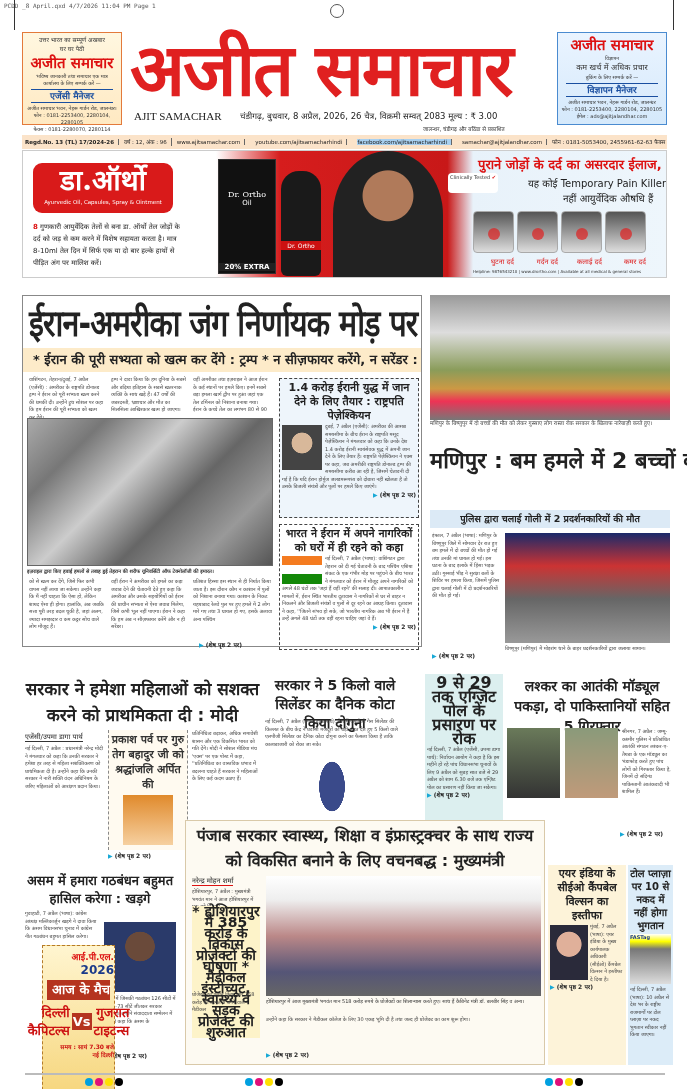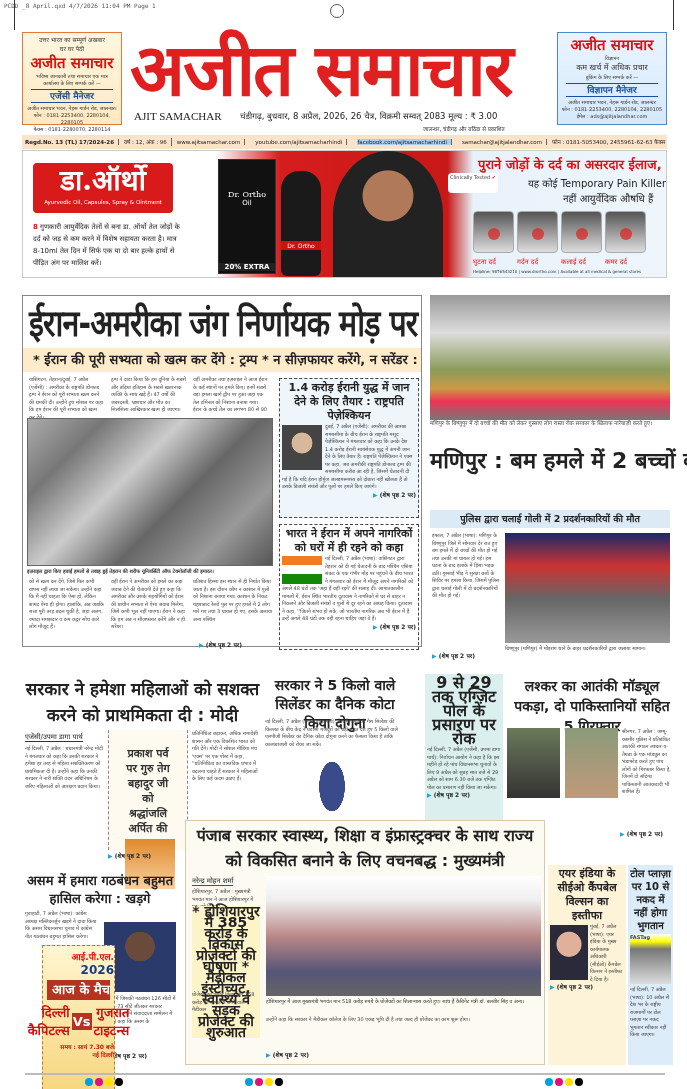--- a/index.html
+++ b/index.html
@@ -16,37 +16,37 @@
 .ad-mgr{font-weight:bold;color:#1a4fa0;font-size:9px;border-top:1px solid #1a4fa0;border-bottom:1px solid #1a4fa0;margin:2px 6px;line-height:12px}
 .masthead{left:130px;top:30px;font-family:"DejaVu Serif",serif;font-weight:bold;color:#e02020;font-size:72px;line-height:80px;letter-spacing:-2px}
 .mast-en{left:134px;top:110px;font-family:"Liberation Serif",serif;font-size:11px}
 .mast-date{left:240px;top:110px;font-size:8.5px}
 .mast-pub{left:423px;top:125px;font-size:5.5px;color:#333}
 .infobar{left:22px;top:135px;width:645px;height:14px;background:#fbe3c9;font-size:5.5px;display:flex;align-items:center;gap:5px;padding:0 3px;white-space:nowrap;overflow:hidden}
 .infobar span{border-right:1px solid #666;padding-right:4px}
 .qr{width:12px;height:12px;background:repeating-linear-gradient(90deg,#000 0 2px,#fff 2px 3px),#000}
 .fb{background:#a8d0f0}
 .ortho-ad{left:22px;top:150px;width:645px;height:128px;background:linear-gradient(90deg,#fff 0,#fff 30%,#d61d1d 40%,#c81818 66%,#e8f2fa 70%,#eef6fc 100%);border:1px solid #ccc;overflow:hidden}
-.ortho-logo{left:10px;top:12px;width:140px;height:50px;background:#d91a1a;color:#fff;border-radius:4px;text-align:center}
+.ortho-logo{left:10px;top:12px;width:140px;height:50px;background:#d91a1a;color:#fff;border-radius:9px;text-align:center}
 .ortho-logo .l1{font-size:28px;font-weight:bold;line-height:36px;font-family:"DejaVu Serif",serif}
 .ortho-logo .l2{font-size:5.5px}
 .ortho-copy{left:10px;top:70px;width:150px;font-size:7px;line-height:12px}
 .ortho-copy b{color:#d11}
 .bottle-box{left:195px;top:8px;width:58px;height:115px;background:#111;border:1px solid #333;color:#fff;font-size:8px;text-align:center}
 .bottle{left:258px;top:20px;width:40px;height:105px;background:#1a1a1a;border-radius:18px 18px 6px 6px;color:#fff;font-size:6px;text-align:center}
 .man{left:310px;top:0;width:110px;height:128px;background:radial-gradient(circle at 50% 35%,#b07a5a 0 25%,#222 26% 100%);border-radius:50% 50% 0 0}
 .clin{left:425px;top:22px;width:50px;height:20px;background:#fff;border-radius:4px;font-size:5px;color:#333;text-align:center;line-height:8px}
 .ortho-h1{left:455px;top:4px;font-size:13px;color:#d11;font-weight:bold;white-space:nowrap}
 .ortho-h2{left:505px;top:25px;font-size:10px;white-space:nowrap}
 .ortho-h3{left:540px;top:40px;font-size:10px;white-space:nowrap}
 .pain-row{left:450px;top:60px;display:flex;gap:3px}
 .pain{width:41px;height:42px;background:linear-gradient(#555,#ddd);border-radius:4px;border:1px solid #aaa;position:relative}
 .pain::after{content:"";position:absolute;left:14px;top:16px;width:12px;height:12px;border-radius:50%;background:#e02020;opacity:.7}
 .pain-lbl{left:450px;top:106px;display:flex;gap:3px;font-size:7px;color:#d11}
-.pain-lbl span{width:41px;text-align:left}
+.pain-lbl span{width:41px;text-align:right}
 .ortho-foot{left:450px;top:118px;font-size:4px;color:#333}
 .lead-box{left:22px;top:295px;width:400px;height:352px;border:1px solid #888}
 .lead-head{left:6px;top:6px;font-size:37px;font-weight:bold;line-height:44px;letter-spacing:-1px;font-family:"DejaVu Sans",sans-serif;white-space:nowrap;transform:scaleX(.82);transform-origin:left}
 .lead-sub{left:0;top:52px;width:398px;height:24px;background:#fdebc9;font-size:13px;font-weight:bold;line-height:24px;padding-left:10px;white-space:nowrap;overflow:hidden}
 .col{font-size:5px;line-height:7.5px;color:#444}
 .lead-col{top:80px;width:75px}
 .lead-photo{left:4px;top:122px;width:246px;height:148px;background:linear-gradient(135deg,#aaa 0,#777 20%,#ccc 40%,#666 60%,#999 80%,#555 100%);border:1px solid #666}
 .cap{font-size:5px;font-weight:bold;color:#333}
 .more{font-size:6px;font-weight:bold;color:#222}
 .more::before{content:"▶ ";color:#19a9d6}
@@ -183,21 +183,21 @@
 <div class="abs man-h">मणिपुर : बम हमले में 2 बच्चों की मौत के बाद हिंसा</div>
 <div class="abs man-sub">पुलिस द्वारा चलाई गोली में 2 प्रदर्शनकारियों की मौत</div>
 <div class="abs col" style="left:432px;top:532px;width:68px">इंफाल, 7 अप्रैल (भाषा): मणिपुर के बिष्णुपुर जिले में सोमवार देर रात हुए बम हमले में दो बच्चों की मौत हो गई तथा उनकी मां घायल हो गई। इस घटना के बाद इलाके में हिंसा भड़क उठी। गुस्साई भीड़ ने सुरक्षा बलों के शिविर पर हमला किया, जिसमें पुलिस द्वारा चलाई गोली में दो प्रदर्शनकारियों की मौत हो गई।</div>
 <div class="abs man-photo2"></div>
 <div class="abs col" style="left:505px;top:645px;width:165px">बिष्णुपुर (मणिपुर) में मोइरांग थाने के बाहर प्रदर्शनकारियों द्वारा जलाया सामान।</div>
 <div class="abs more" style="left:432px;top:652px">(शेष पृष्ठ 2 पर)</div>
 
 <div class="abs h-mid" style="left:25px;top:676px;width:235px;font-size:17px;line-height:26px;white-space:normal">सरकार ने हमेशा महिलाओं को सशक्त करने को प्राथमिकता दी : मोदी</div>
 <div class="abs" style="left:25px;top:732px;font-size:7px;border-bottom:1px solid #333">एजेंसी/उपमा डागा पार्थ</div>
 <div class="abs col" style="left:25px;top:745px;width:80px">नई दिल्ली, 7 अप्रैल : प्रधानमंत्री नरेन्द्र मोदी ने मंगलवार को कहा कि उनकी सरकार ने हमेशा हर तरह से महिला सशक्तिकरण को प्राथमिकता दी है। उन्होंने कहा कि उनकी सरकार ने नारी शक्ति वंदन अधिनियम के जरिए महिलाओं को आरक्षण प्रदान किया।</div>
-<div class="abs" style="left:108px;top:730px;width:80px;height:120px;border-left:1px dashed #888;border-right:1px dashed #888;background:#fffaf0;padding:16px">
+<div class="abs" style="left:108px;top:730px;width:80px;height:120px;border-left:1px dashed #888;border-right:1px dashed #888;background:#fffaf0;padding:2px">
   <div class="h-mid" style="font-size:11px;line-height:15px;white-space:normal;color:#333">प्रकाश पर्व पर गुरु तेग बहादुर जी को श्रद्धांजलि अर्पित की</div>
   <div class="photo" style="width:50px;height:50px;margin:3px auto 0;background:linear-gradient(#e08a2c,#f6d0a0)"></div>
 </div>
 <div class="abs col" style="left:192px;top:730px;width:68px">प्रतिनिधित्व बढ़ाकर, अधिक समावेशी शासन और एक विकसित भारत को गति देंगे। मोदी ने सोशल मीडिया मंच 'एक्स' पर एक पोस्ट में कहा, ''प्रतिनिधित्व का वास्तविक प्रभाव में बदलना चाहते हैं सरकार ने महिलाओं के लिए कई कदम उठाए हैं।</div>
 <div class="abs more" style="left:108px;top:852px">(शेष पृष्ठ 2 पर)</div>
 
 <div class="abs h-mid" style="left:265px;top:676px;width:140px;font-size:14px;line-height:19px;white-space:normal">सरकार ने 5 किलो वाले सिलेंडर का दैनिक कोटा किया दोगुना</div>
 <div class="abs col" style="left:265px;top:718px;width:140px">नई दिल्ली, 7 अप्रैल (उपमा डागा पार्थ): देश में एलपीजी गैस सिलेंडर की किल्लत के बीच केंद्र ने प्रवासी मजदूरों को बड़ी राहत देते हुए 5 किलो वाले एलपीजी सिलेंडर का दैनिक कोटा दोगुना करने का फैसला किया है ताकि कालाबाजारी को रोका जा सके।</div>
 <div class="abs" style="left:312px;top:748px;width:40px;height:70px;background:radial-gradient(ellipse at 50% 55%,#3a4a8a 0 45%,transparent 46%)"></div>
 <div class="abs more" style="left:265px;top:828px">(शेष पृष्ठ 2 पर)</div>

